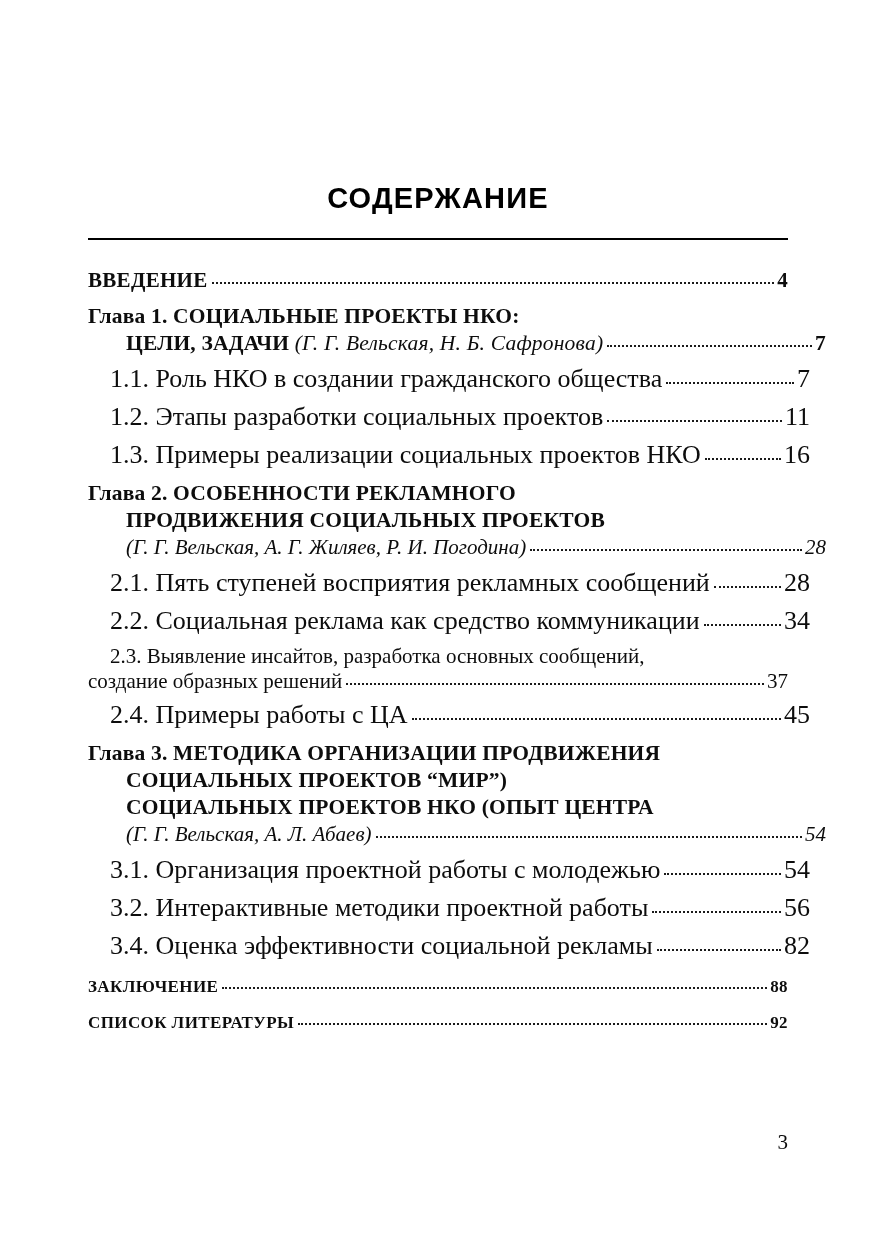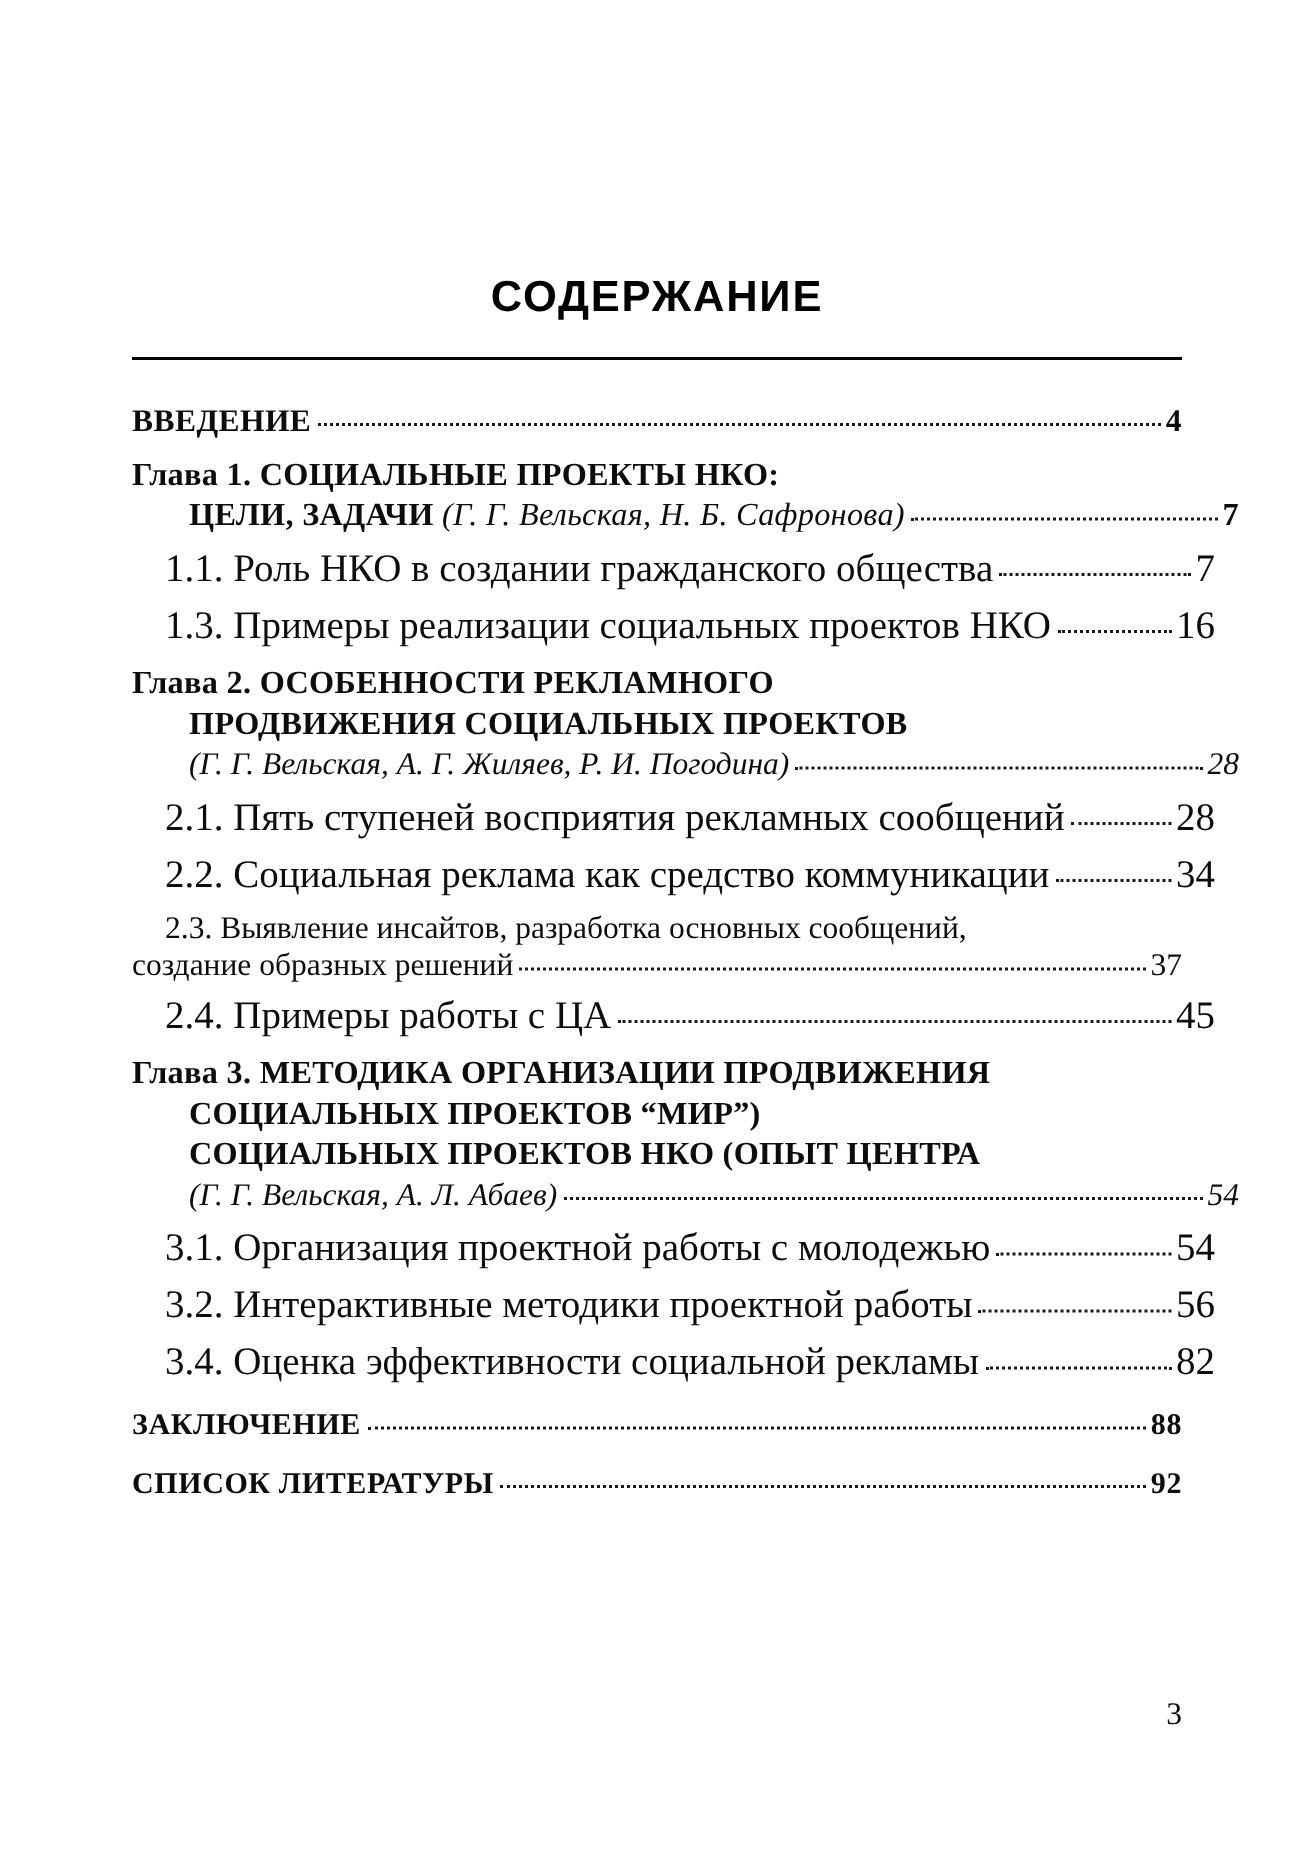--- a/index.html
+++ b/index.html
@@ -114,21 +114,21 @@
   .lvl-sec2 .line1 {
     display: block;
   }
   .lvl-sec2 .line2 {
     display: flex;
     align-items: baseline;
     margin-left: -22px;
   }
   .lvl-end {
     font-weight: bold;
-    font-size: 20px;
+    font-size: 17px;
     letter-spacing: 0.4px;
     padding-top: 14px;
   }
   .folio {
     position: absolute;
     left: 88px;
     top: 1130px;
     width: 700px;
     text-align: right;
     font-size: 21px;
@@ -161,20 +161,25 @@
         <span class="pg">7</span>
       </div>
     </div>
 
     <div class="entry lvl-sec">
       <span class="txt">1.1. Роль НКО в создании гражданского общества</span>
       <span class="leader"></span>
       <span class="pg">7</span>
     </div>
 
+    <div class="entry lvl-sec">
+      <span class="txt">1.2. Этапы разработки социальных проектов</span>
+      <span class="leader"></span>
+      <span class="pg">11</span>
+    </div>
 
     <div class="entry lvl-sec">
       <span class="txt">1.3. Примеры реализации социальных проектов НКО</span>
       <span class="leader"></span>
       <span class="pg">16</span>
     </div>
 
     <div>
       <div class="entry lvl-chap">
         <span class="txt">Глава 2. ОСОБЕННОСТИ РЕКЛАМНОГО</span>

